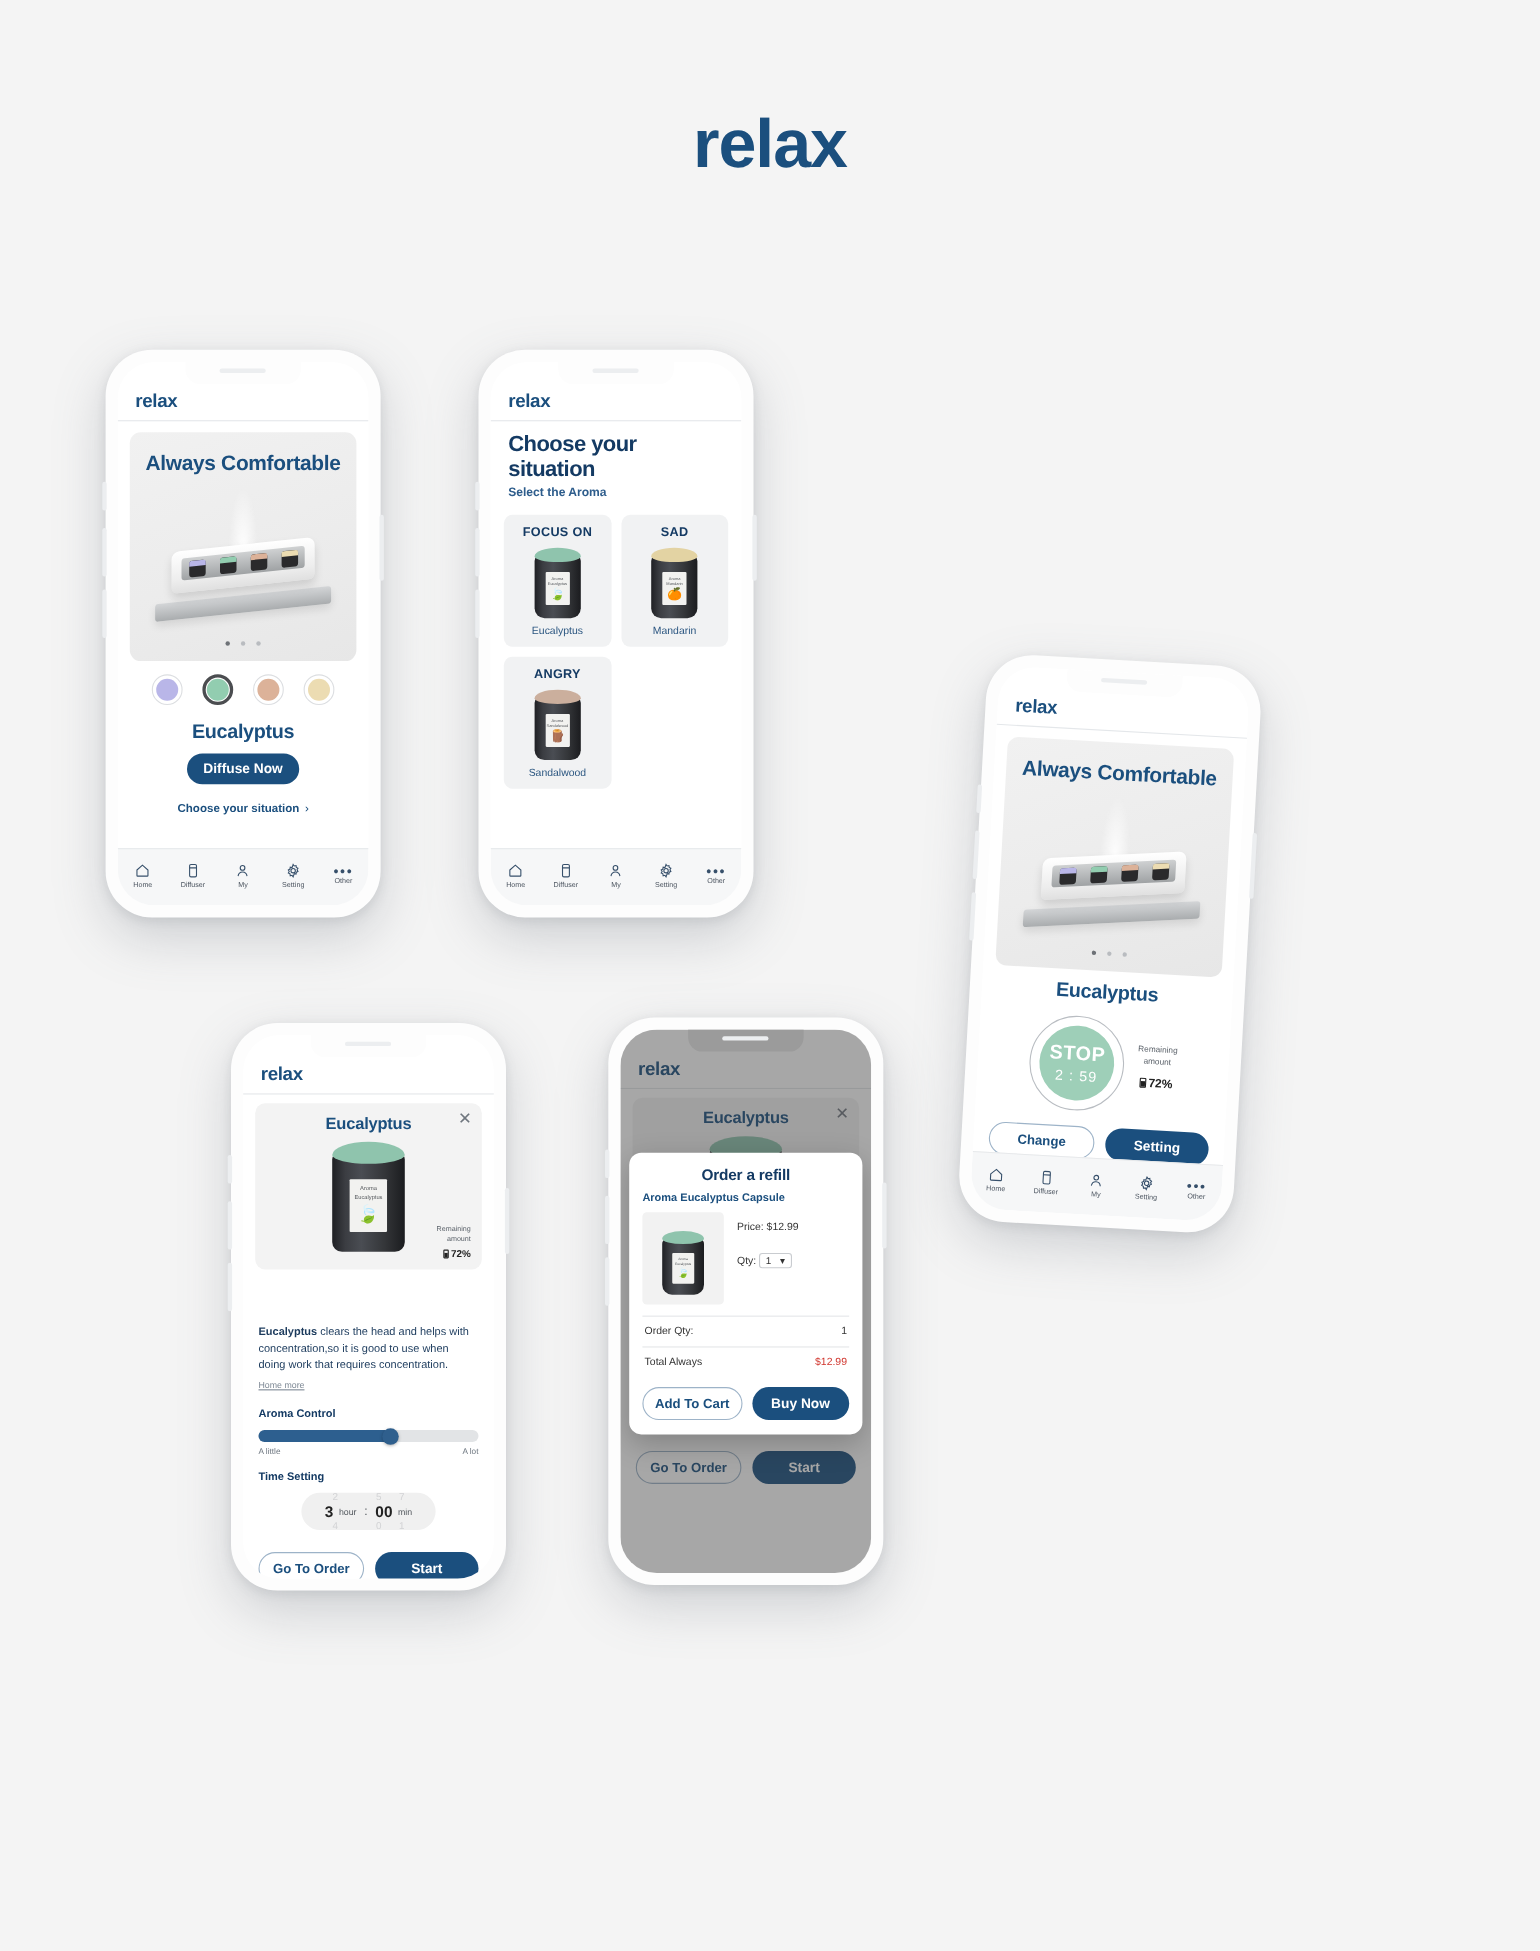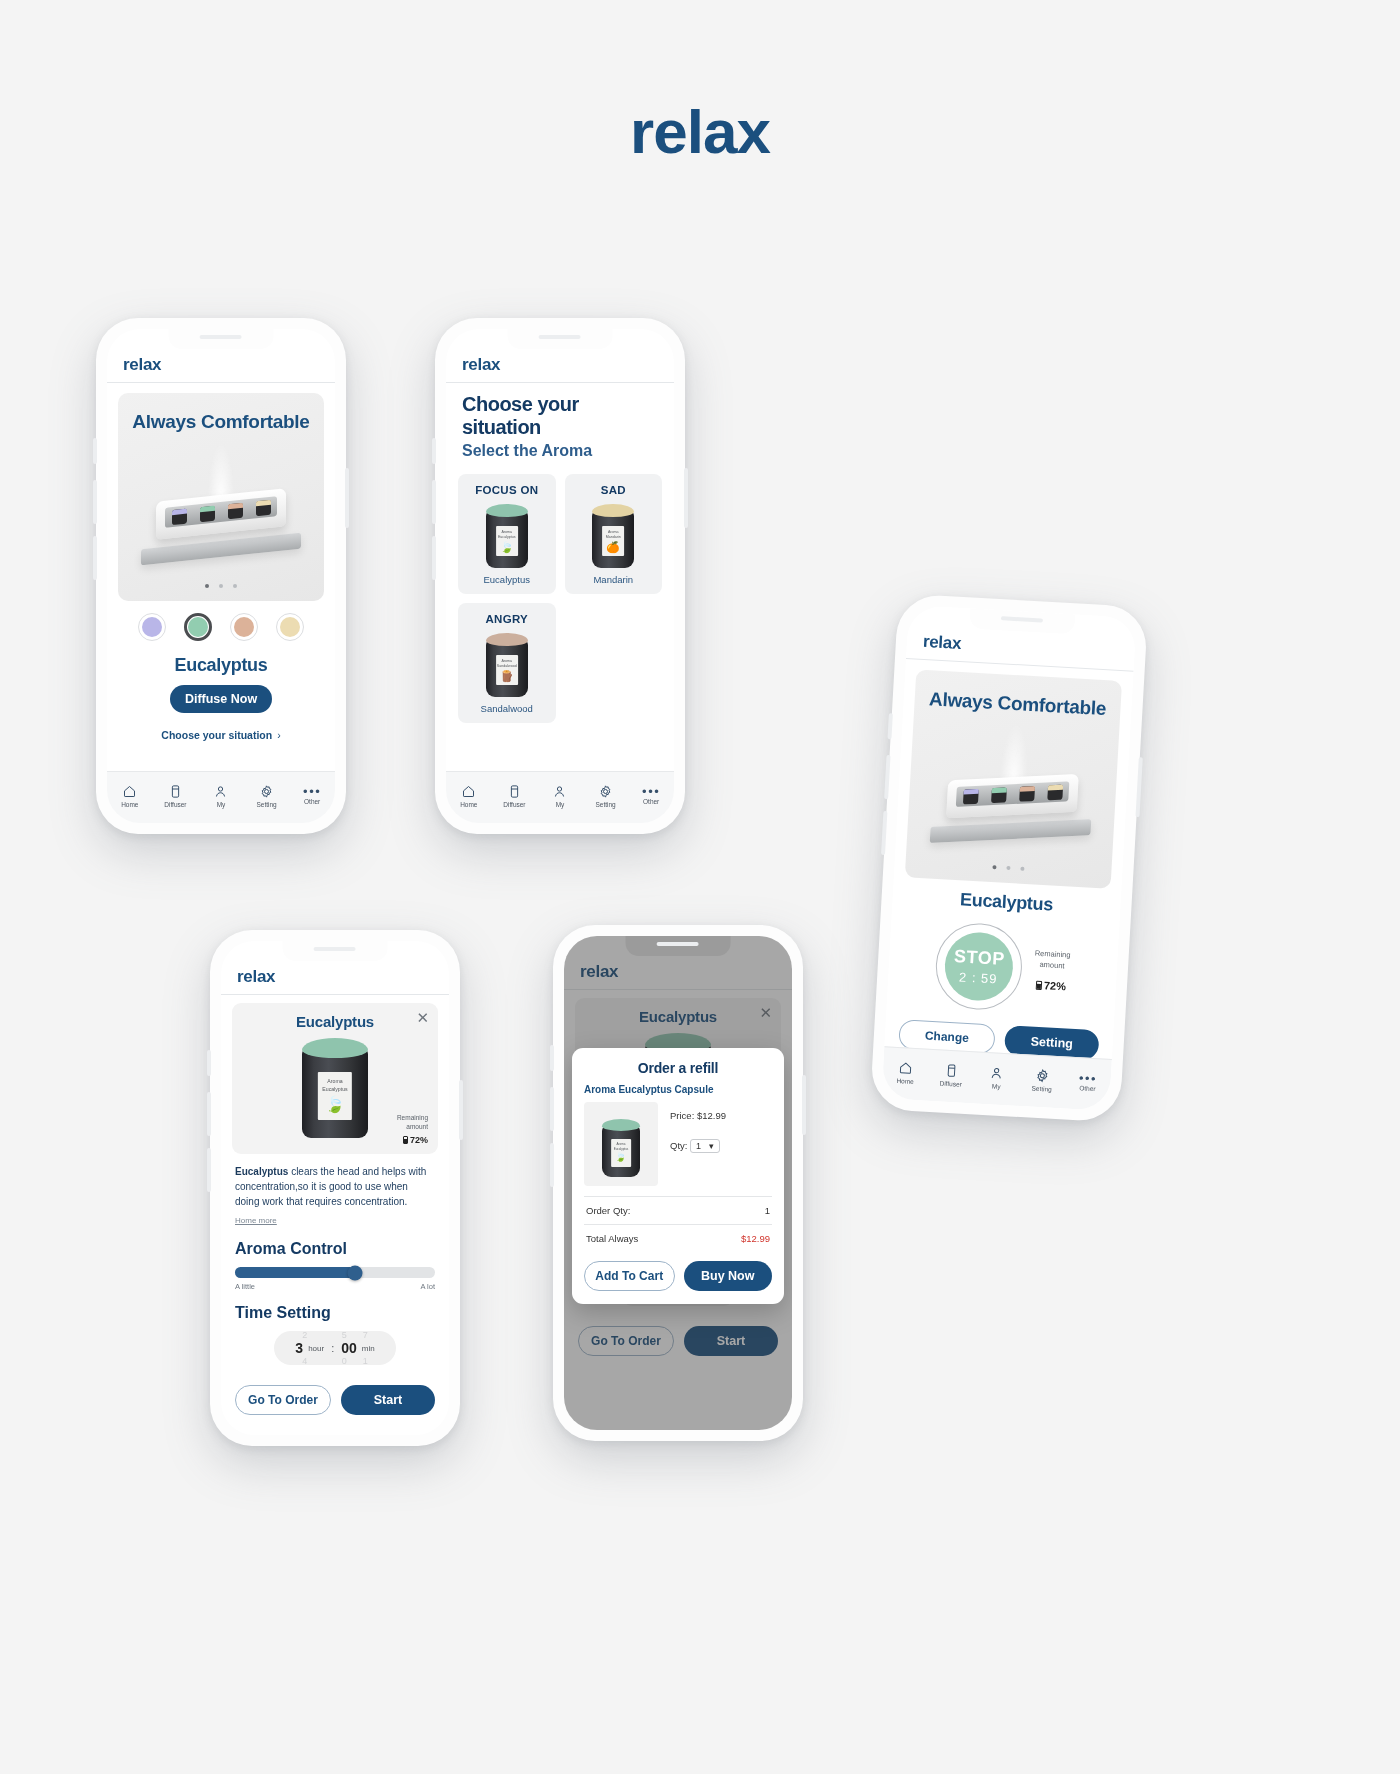--- a/index.html
+++ b/index.html
@@ -144,21 +144,21 @@
     padding-bottom:4px;
   }
   .tab{ text-align:center; width:20%; }
   .tab svg{ display:block;margin:0 auto 2px;}
   .tab .lbl{ font-size:6.5px;color:#4c5560; }
   .tab .ddd{ font-size:13px;color:#37506b;line-height:12px;letter-spacing:1.5px;}
 
   
   .sit-head{ padding:10px 16px 0; }
   .sit-title{ font-size:20px;font-weight:700;color:#143a63;letter-spacing:-.5px; }
-  .sit-sub{ font-size:16px;font-weight:600;color:#2e5d8c;margin-top:3px; }
+  .sit-sub{ font-size:11px;font-weight:600;color:#2e5d8c;margin-top:3px; }
   .grid{
     display:grid;grid-template-columns:1fr 1fr;gap:9px;
     padding:14px 12px 0;
   }
   .card{
     background:#f1f2f3;border-radius:8px;text-align:center;
     padding:10px 4px 9px; cursor:pointer;
   }
   .card .mood{ font-size:11.5px;font-weight:700;color:#143a63;letter-spacing:.3px; }
   .card .nm{ font-size:9.5px;color:#2b5680;margin-top:6px; }
@@ -225,24 +225,24 @@
   .det-rem .rl{ font-size:6.5px;color:#5a6169;line-height:1.3; }
   .det-rem .rv{ font-size:9px;font-weight:700;color:#222;margin-top:4px; }
   .det-rem .rv .bat{
     display:inline-block;width:5px;height:8px;border:1px solid #222;border-radius:1px;
     margin-right:2px;vertical-align:-1px;position:relative;
   }
   .det-rem .rv .bat::after{
     content:"";position:absolute;left:0;bottom:0;width:100%;height:72%;background:#222;
   }
   .det-body{ padding:10px 14px 0; }
-  .desc{ font-size:10px;line-height:1.5;color:#1b3a5c; }
+  .desc{ font-size:10px;line-height:1.5;color:#1b3a5c;margin-top:40px; }
   .desc b{ font-weight:700; }
   .learn{ font-size:8px;color:#7d8894;text-decoration:underline;margin-top:3px;display:inline-block;cursor:pointer;}
-  .sec-title{ font-size:16px;font-weight:700;color:#143a63;margin-top:13px; }
+  .sec-title{ font-size:10px;font-weight:700;color:#143a63;margin-top:13px; }
   .slider{
     position:relative;height:11px;border-radius:6px;background:#e2e4e6;margin-top:9px;
   }
   .slider .fill{ position:absolute;left:0;top:0;height:100%;border-radius:6px;background:#2d5f8f; }
   .slider .knob{
     position:absolute;top:50%;transform:translate(-50%,-50%);
     width:15px;height:15px;border-radius:50%;background:#2f5f8d;
     box-shadow:0 1px 3px rgba(0,0,0,.3);cursor:pointer;
   }
   .slider-lbls{ display:flex;justify-content:space-between;font-size:7.5px;color:#6e7780;margin-top:4px;}

